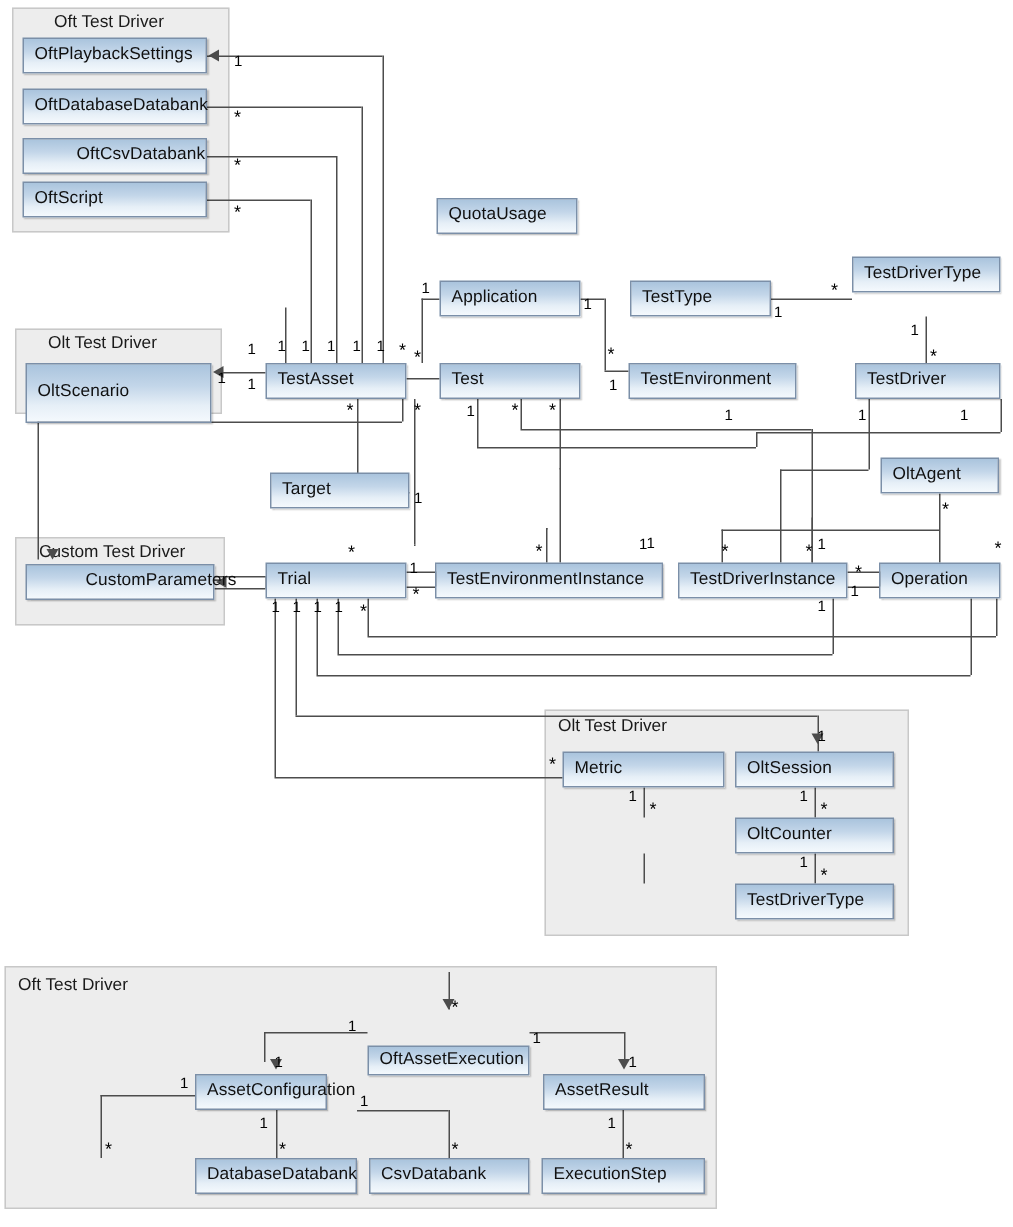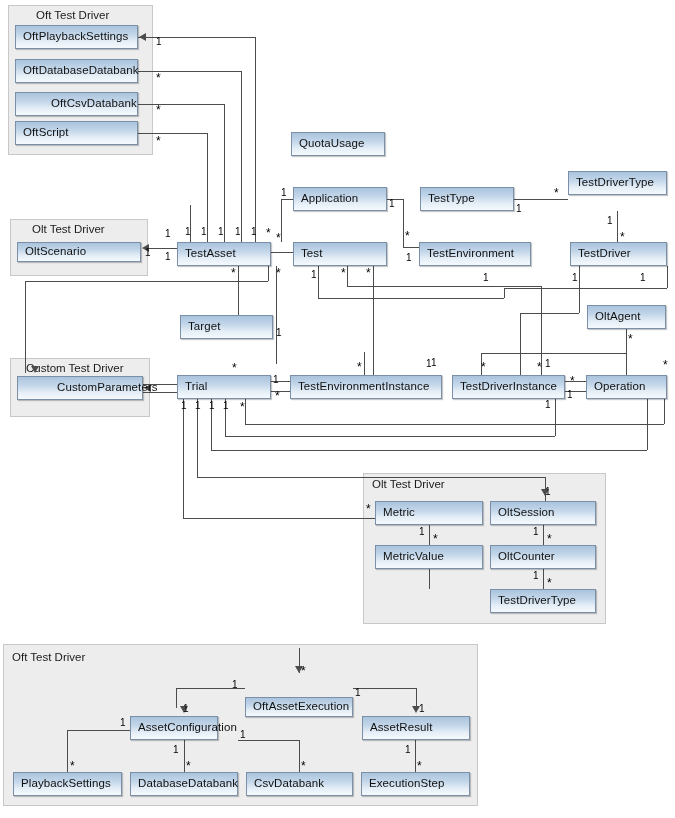--- a/index.html
+++ b/index.html
@@ -220,21 +220,21 @@
     </div>
     <div class="uml-box" style="left: 293px; top: 187px; width: 94px; height: 24px;">
       <span>Application</span>
     </div>
     <div class="uml-box" style="left: 420px; top: 187px; width: 94px; height: 24px;">
       <span>TestType</span>
     </div>
     <div class="uml-box" style="left: 568px; top: 171px; width: 99px; height: 24px;">
       <span>TestDriverType</span>
     </div>
-    <div class="uml-box" style="left: 17px; top: 242px; width: 124px; height: 20px;">
+    <div class="uml-box" style="left: 17px; top: 242px; width: 124px; height: 40px;">
       <span>OltScenario</span>
     </div>
     <div class="uml-box" style="left: 177px; top: 242px; width: 94px; height: 24px;">
       <span>TestAsset</span>
     </div>
     <div class="uml-box" style="left: 293px; top: 242px; width: 94px; height: 24px;">
       <span>Test</span>
     </div>
     <div class="uml-box" style="left: 419px; top: 242px; width: 112px; height: 24px;">
       <span>TestEnvironment</span>
@@ -262,41 +262,35 @@
     </div>
     <div class="uml-box" style="left: 586px; top: 375px; width: 81px; height: 24px;">
       <span>Operation</span>
     </div>
     <div class="uml-box" style="left: 375px; top: 501px; width: 108px; height: 24px;">
       <span>Metric</span>
     </div>
     <div class="uml-box" style="left: 490px; top: 501px; width: 106px; height: 24px; text-align: right;">
       <span>OltSession</span>
     </div>
-    <div class="uml-box" style="left: 375px; top: 545px; width: 108px; height: 24px;">
-      <span>MetricValue</span>
-    </div>
     <div class="uml-box" style="left: 490px; top: 545px; width: 106px; height: 24px;">
       <span>OltCounter</span>
     </div>
     <div class="uml-box" style="left: 490px; top: 589px; width: 106px; height: 24px;">
       <span>TestDriverType</span>
     </div>
     <div class="uml-box" style="left: 245px; top: 697px; width: 108px; height: 20px;">
       <span>OftAssetExecution</span>
     </div>
     <div class="uml-box" style="left: 130px; top: 716px; width: 88px; height: 24px;">
       <span>AssetConfiguration</span>
     </div>
     <div class="uml-box" style="left: 362px; top: 716px; width: 108px; height: 24px;">
       <span>AssetResult</span>
     </div>
-    <div class="uml-box" style="left: 13px; top: 772px; width: 109px; height: 24px;">
-      <span>PlaybackSettings</span>
-    </div>
     <div class="uml-box" style="left: 130px; top: 772px; width: 108px; height: 24px;">
       <span>DatabaseDatabank</span>
     </div>
     <div class="uml-box" style="left: 246px; top: 772px; width: 107px; height: 24px;">
       <span>CsvDatabank</span>
     </div>
     <div class="uml-box" style="left: 361px; top: 772px; width: 109px; height: 24px;">
       <span>ExecutionStep</span>
     </div>
   </div>

